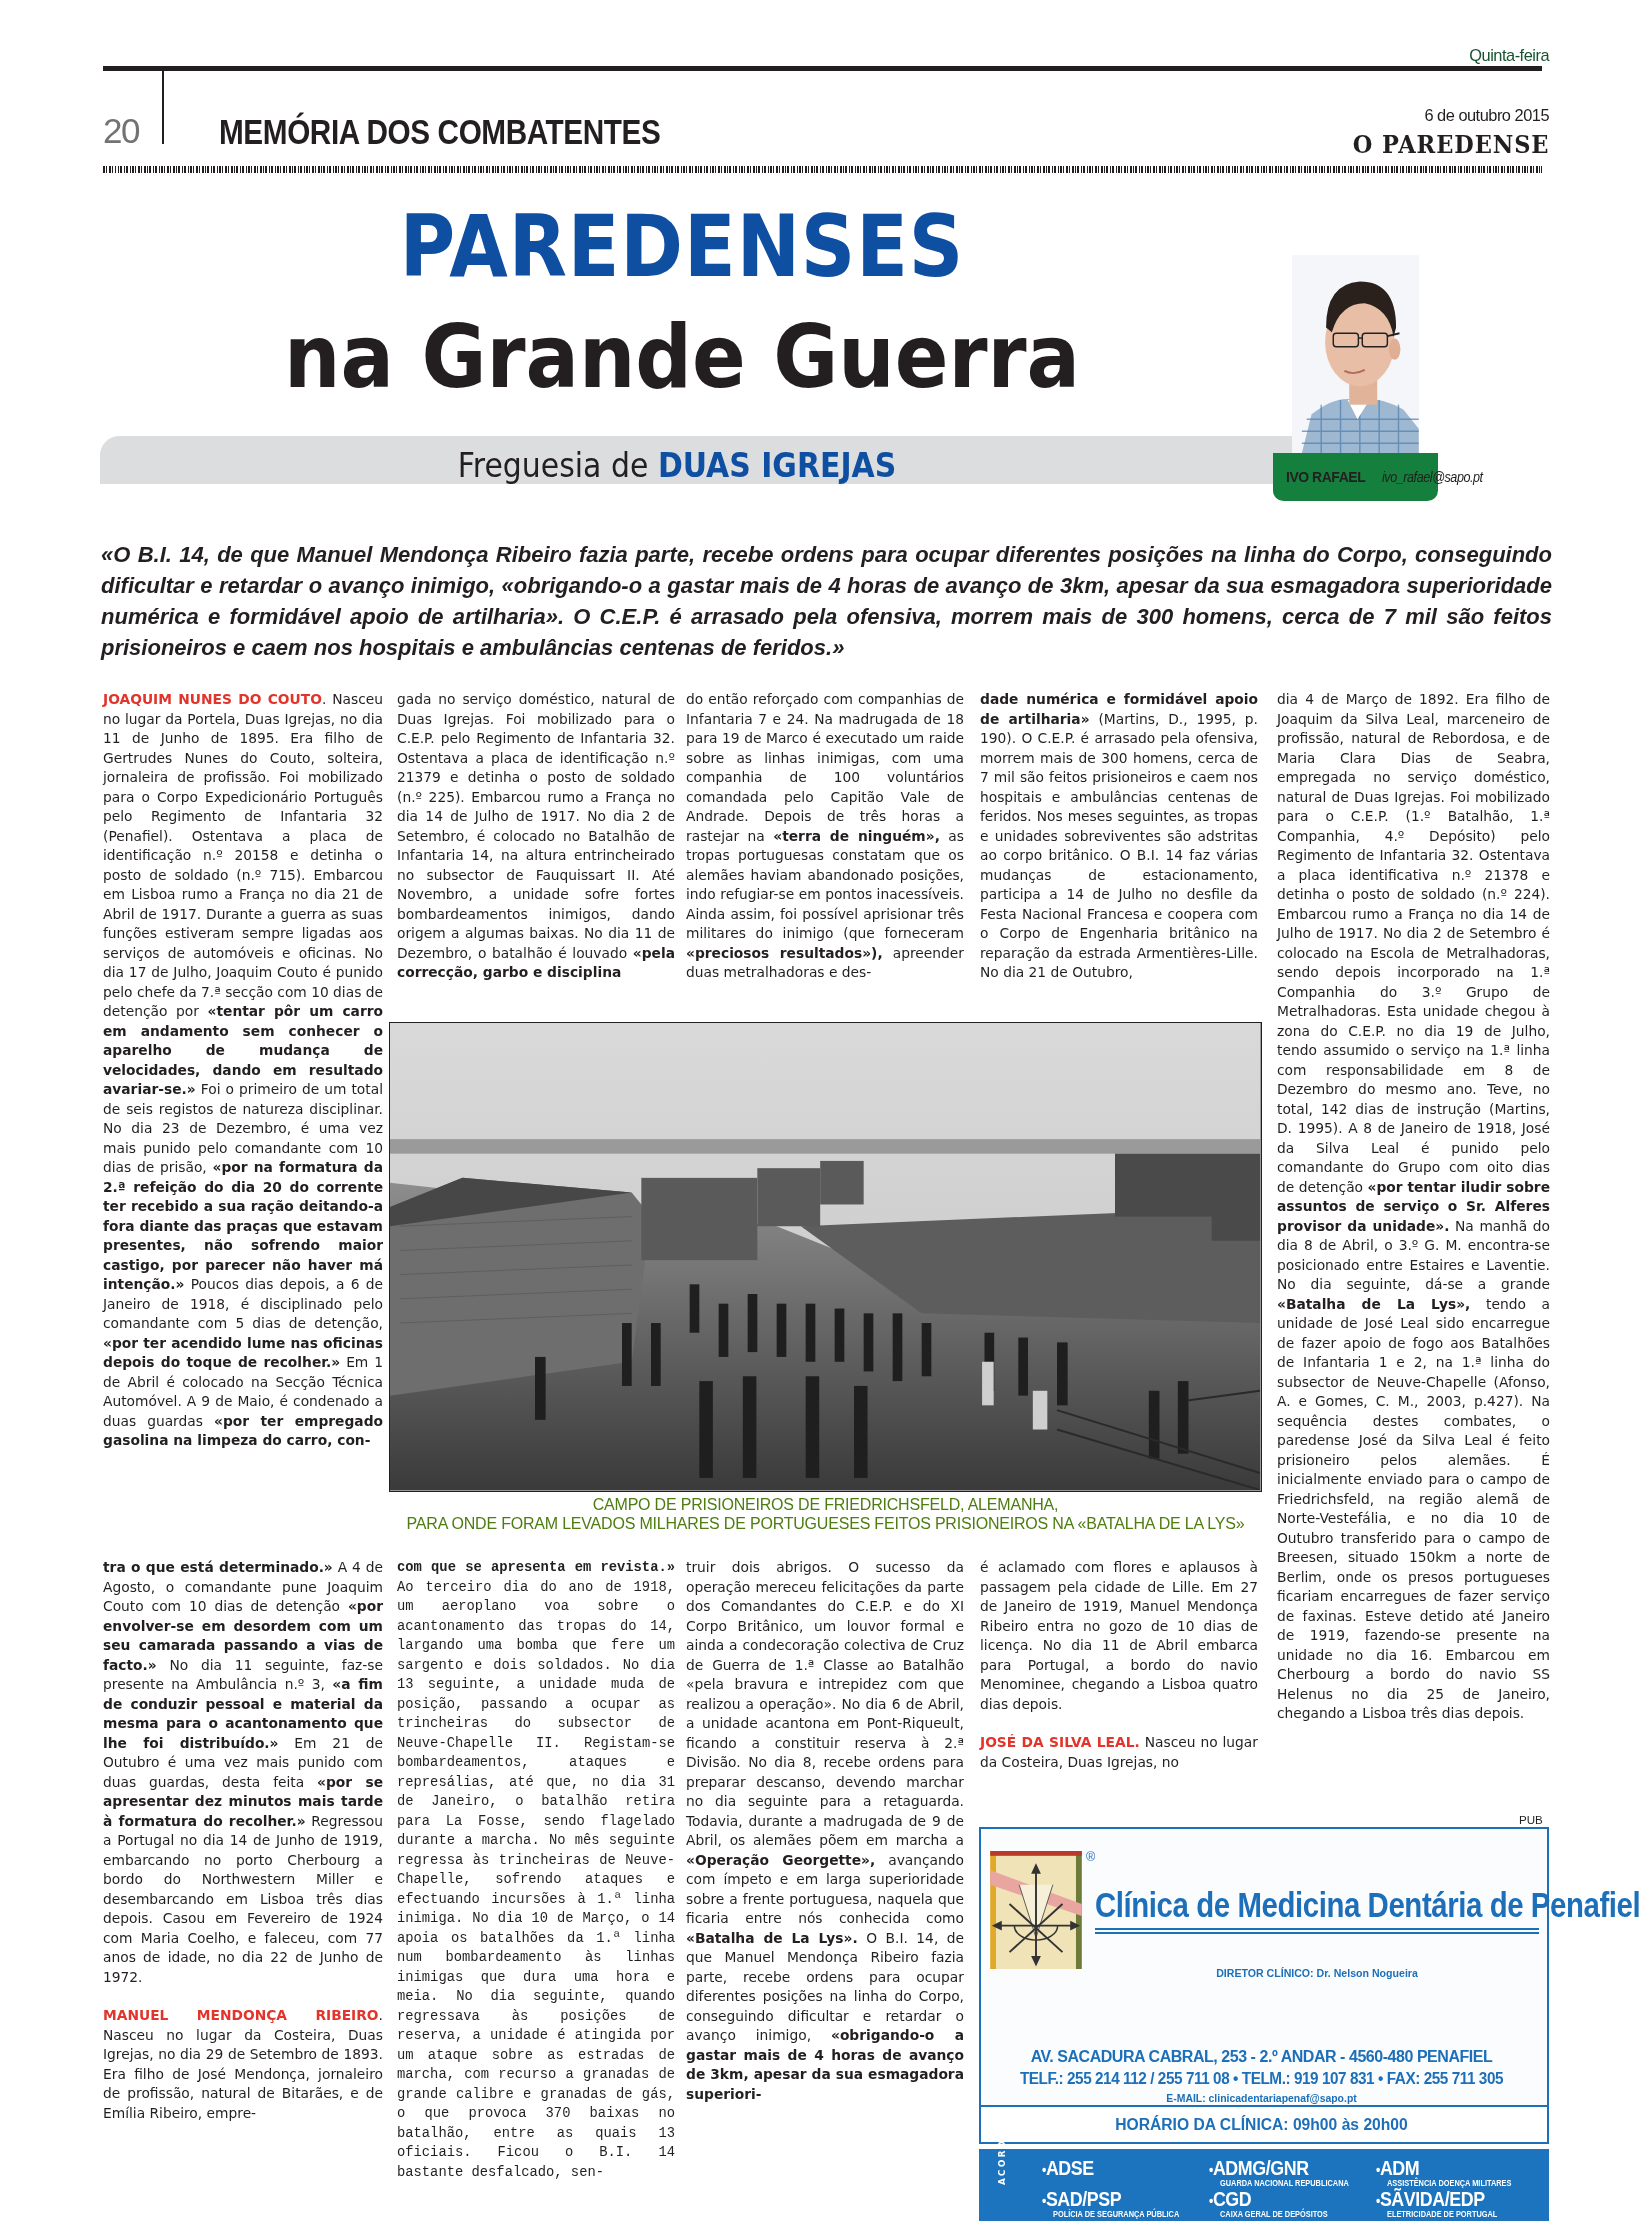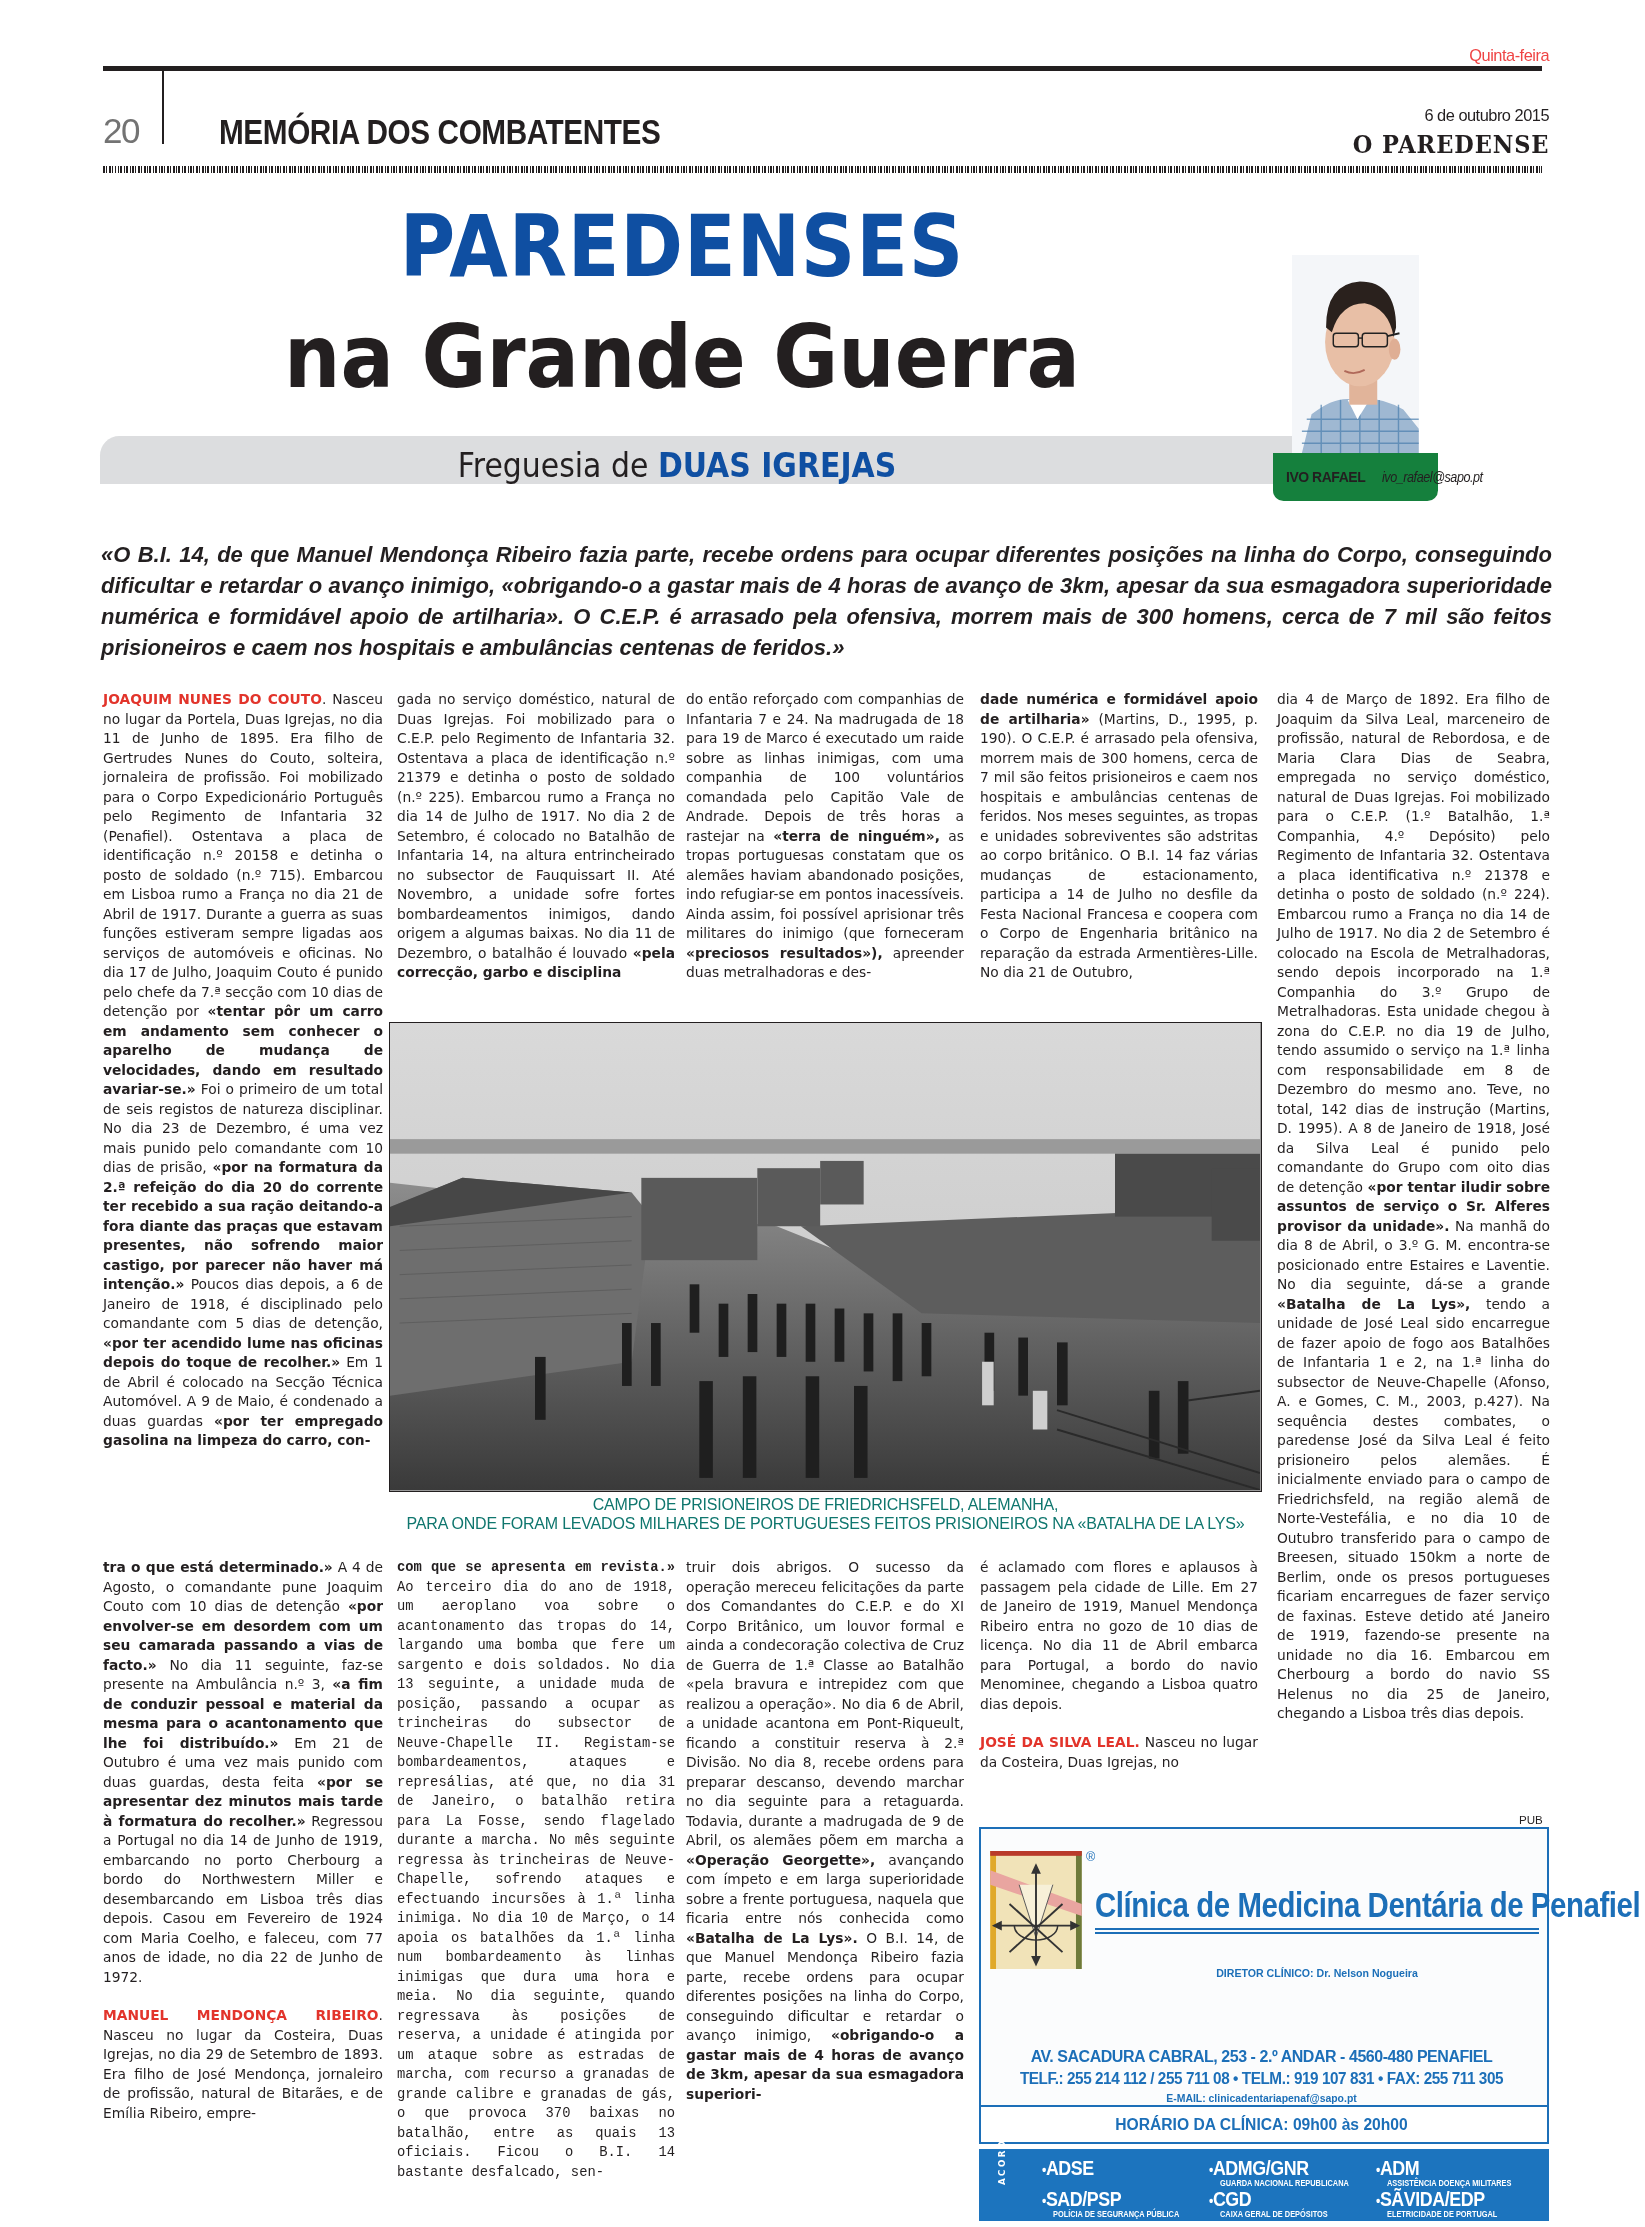--- a/index.html
+++ b/index.html
@@ -4,21 +4,21 @@
 <style>
   * { box-sizing: border-box; margin: 0; padding: 0; }
   html, body { background: #ffffff; }
   body {
     width: 1645px; height: 2227px; position: relative; overflow: hidden;
     font-family: "DejaVu Sans", sans-serif; color: #231f20;
   }
   .abs { position: absolute; }
 
   
-  #weekday { right: 96px; top: 46px; font-family: "Liberation Sans", sans-serif; font-size: 16.4px; color: #ef4444; letter-spacing: -0.5px; }
+  #weekday { right: 96px; top: 46px; font-family: "Liberation Sans", sans-serif; font-size: 16.4px; color: #14532d; letter-spacing: -0.5px; }
   #top-rule { left: 103px; top: 66px; width: 1439px; height: 4.8px; background: #231f20; }
   #page-number { left: 103px; top: 111px; font-family: "Liberation Sans", sans-serif; font-size: 35px; color: #737373; letter-spacing: -1.5px; }
   #page-divider { left: 162px; top: 71px; width: 1.5px; height: 73px; background: #231f20; }
   #section-title { left: 219px; top: 112px; font-family: "Liberation Sans", sans-serif; font-weight: bold; font-size: 35px; color: #231f20; letter-spacing: -0.5px; transform: scaleX(0.85); transform-origin: left center; white-space: nowrap; }
   #issue-date { right: 96px; top: 106px; font-family: "Liberation Sans", sans-serif; font-size: 16.4px; color: #231f20; letter-spacing: -0.5px; }
   #masthead { right: 96px; top: 130px; font-family: "DejaVu Serif", serif; font-weight: bold; font-size: 25px; color: #231f20; letter-spacing: 1px; transform: scaleX(0.9); transform-origin: right center; }
   #dash-rule { left: 103px; top: 166px; width: 1439px; height: 6.8px;
     background: repeating-linear-gradient(90deg, #231f20 0 1.9px, #ffffff 1.9px 3.4px, #231f20 3.4px 4.4px, #ffffff 4.4px 5.8px); }
 
   
@@ -48,21 +48,21 @@
   #col2a { left: 397px; top: 690px; width: 278px; }
   #col2b { left: 397px; top: 1558px; width: 278px; font-family: Liberation Mono, monospace; }
   #col3a { left: 686px; top: 690px; width: 278px; }
   #col3b { left: 686px; top: 1558px; width: 278px; }
   #col4a { left: 980px; top: 690px; width: 278px; }
   #col4b { left: 980px; top: 1558px; width: 278px; }
   #col5 { left: 1277px; top: 690px; width: 273px; }
 
   
   #photo { left: 389px; top: 1022px; width: 873px; height: 470px; border: 1.5px solid #231f20; overflow: hidden; background: #9a9a9a; }
-  #photo-caption { left: 389px; width: 873px; text-align: center; top: 1495px; font-family: "Liberation Sans", sans-serif; font-size: 16px; line-height: 19.3px; color: #0f766e; letter-spacing: -0.2px; }
+  #photo-caption { left: 389px; width: 873px; text-align: center; top: 1495px; font-family: "Liberation Sans", sans-serif; font-size: 16px; line-height: 19.3px; color: #4d7c0f; letter-spacing: -0.2px; }
 
   
   #pub-label { left: 1519px; top: 1813px; font-family: "Liberation Sans", sans-serif; font-size: 11.6px; color: #231f20; }
   #ad { left: 979px; top: 1827px; width: 570px; height: 393px; }
   #ad-top { position: absolute; left: 0; top: 0; width: 570px; height: 280px; border: 2.4px solid #1c6fb8; background: #fbfcfd; }
   #ad-logo { position: absolute; left: 10.6px; top: 24px; width: 92px; height: 288px; }
   #ad-reg { position: absolute; left: 107px; top: 23px; font-family: "Liberation Sans", sans-serif; font-size: 12.6px; color: #1c6fb8; }
   #ad-title { position: absolute; left: 116px; top: 58px; width: 441px; font-family: "Liberation Sans", sans-serif; font-weight: bold; font-size: 35px; color: #1c6fb8; white-space: nowrap; transform: scaleX(0.84); transform-origin: left center; letter-spacing: -0.5px; }
   #ad-rule1 { position: absolute; left: 116px; top: 101px; width: 444px; height: 2.4px; background: #1c6fb8; }
   #ad-rule2 { position: absolute; left: 116px; top: 105px; width: 444px; height: 1.9px; background: #1c6fb8; }

